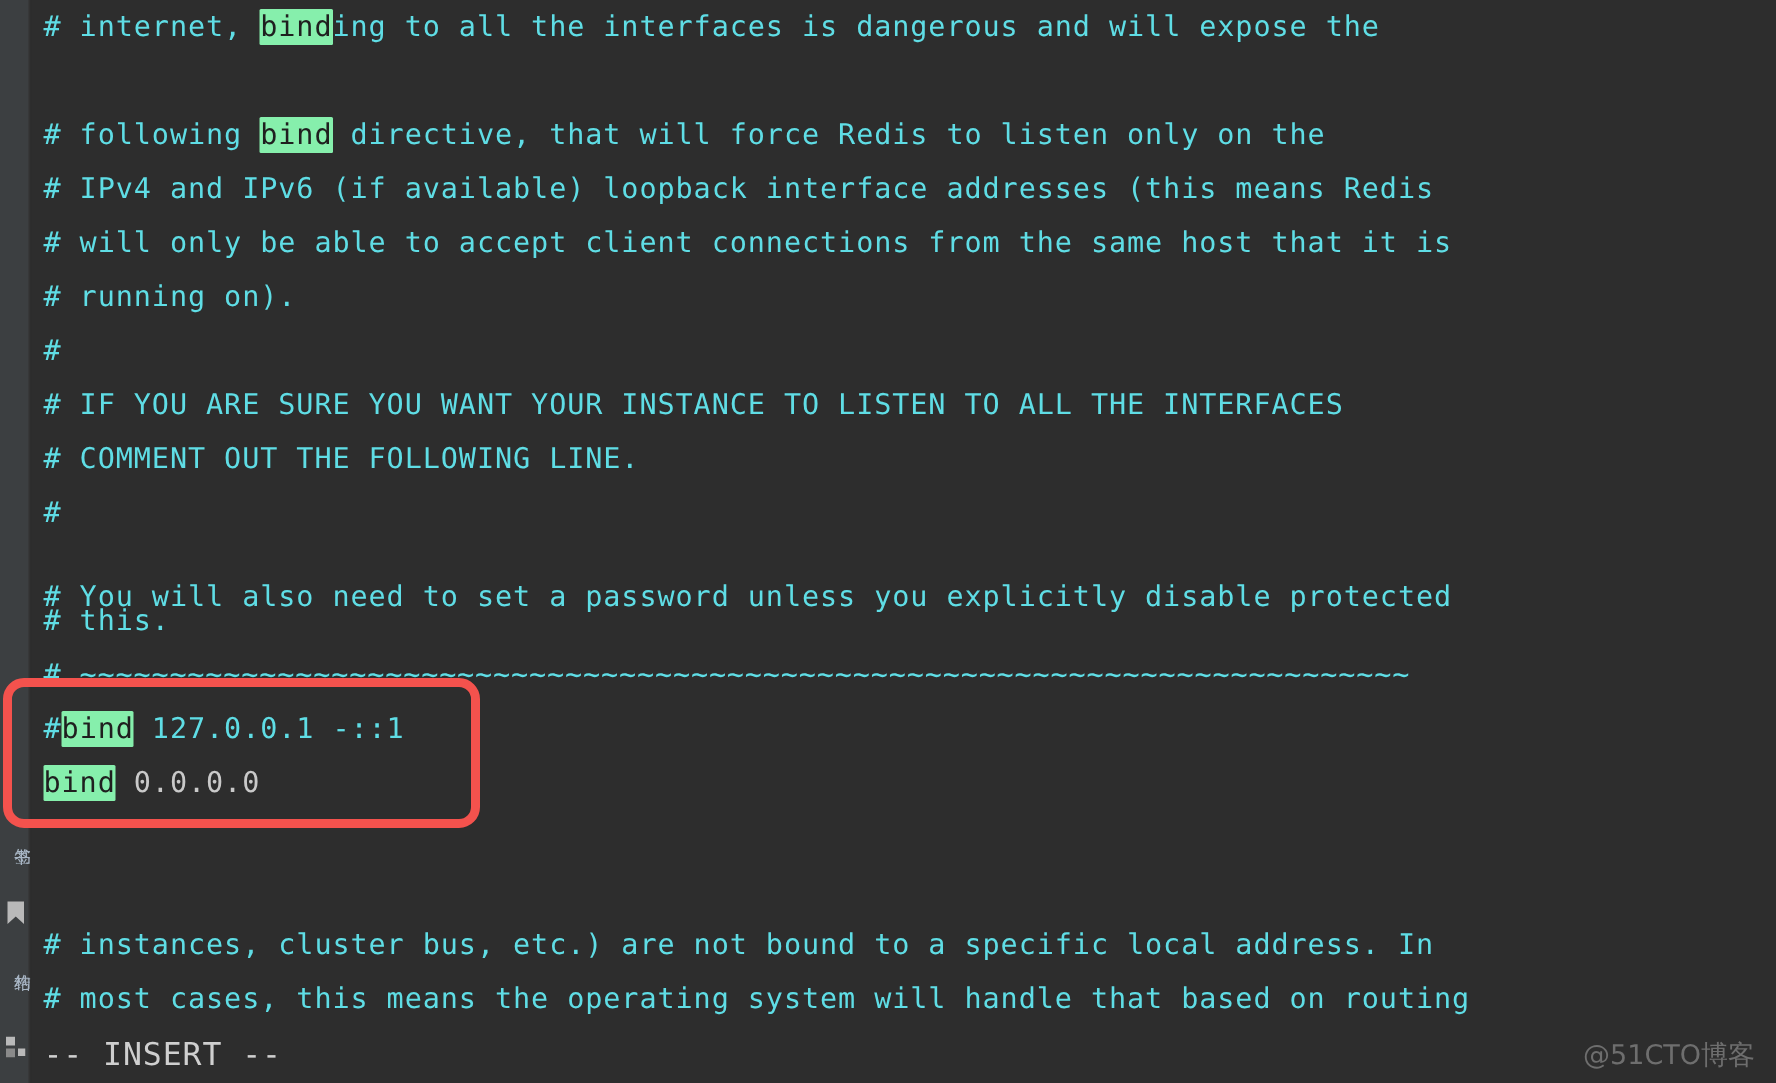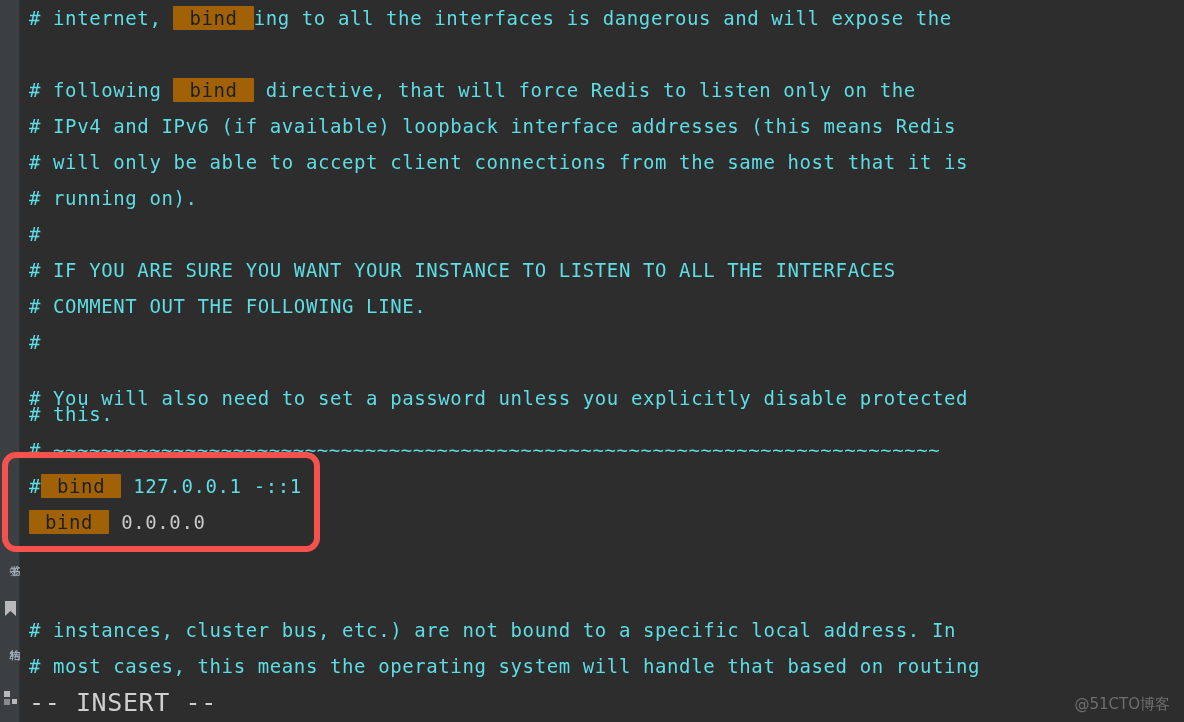--- a/index.html
+++ b/index.html
@@ -69,23 +69,23 @@
     height: 36px;
     line-height: 36px;
     font-size: 19px;
     letter-spacing: 0.6px;
     white-space: pre;
     color: #5fdde5;
     font-family: "DejaVu Sans Mono", "Liberation Mono", monospace;
   }
   .code-line.plain { color: #c9c9c9; text-align: center; }
   .hl {
-    background: #a16207;
+    background: #86efac;
     color: #1f1f1f;
-    padding: 1px 16px;
+    padding: 1px 0;
     border-radius: 1px;
   }
   .tilde-line {
     color: #5fdde5;
     letter-spacing: 0.55px;
   }
 
   
   .red-box {
     position: absolute;
@@ -101,32 +101,32 @@
     position: absolute;
     left: 21px; top: 686px;
     width: 1163px; height: 36px;
     background: #2d2d2d;
   }
   .status-text {
     position: absolute;
     left: 8px; top: 0;
     height: 36px;
     line-height: 34px;
-    font-size: 25px;
+    font-size: 21px;
     letter-spacing: 0.6px;
     color: #cfcfcf;
     white-space: pre;
     font-family: "DejaVu Sans Mono", "Liberation Mono", monospace;
   }
   .watermark {
     position: absolute;
     right: 14px; top: 0;
     height: 36px;
     line-height: 36px;
-    font-size: 15px;
+    font-size: 18px;
     color: #6e6e6e;
     font-family: "DejaVu Sans", "Liberation Sans", sans-serif;
     white-space: pre;
     user-select: none;
   }
 </style>
 </head>
 <body>
 
 <div id="app">

